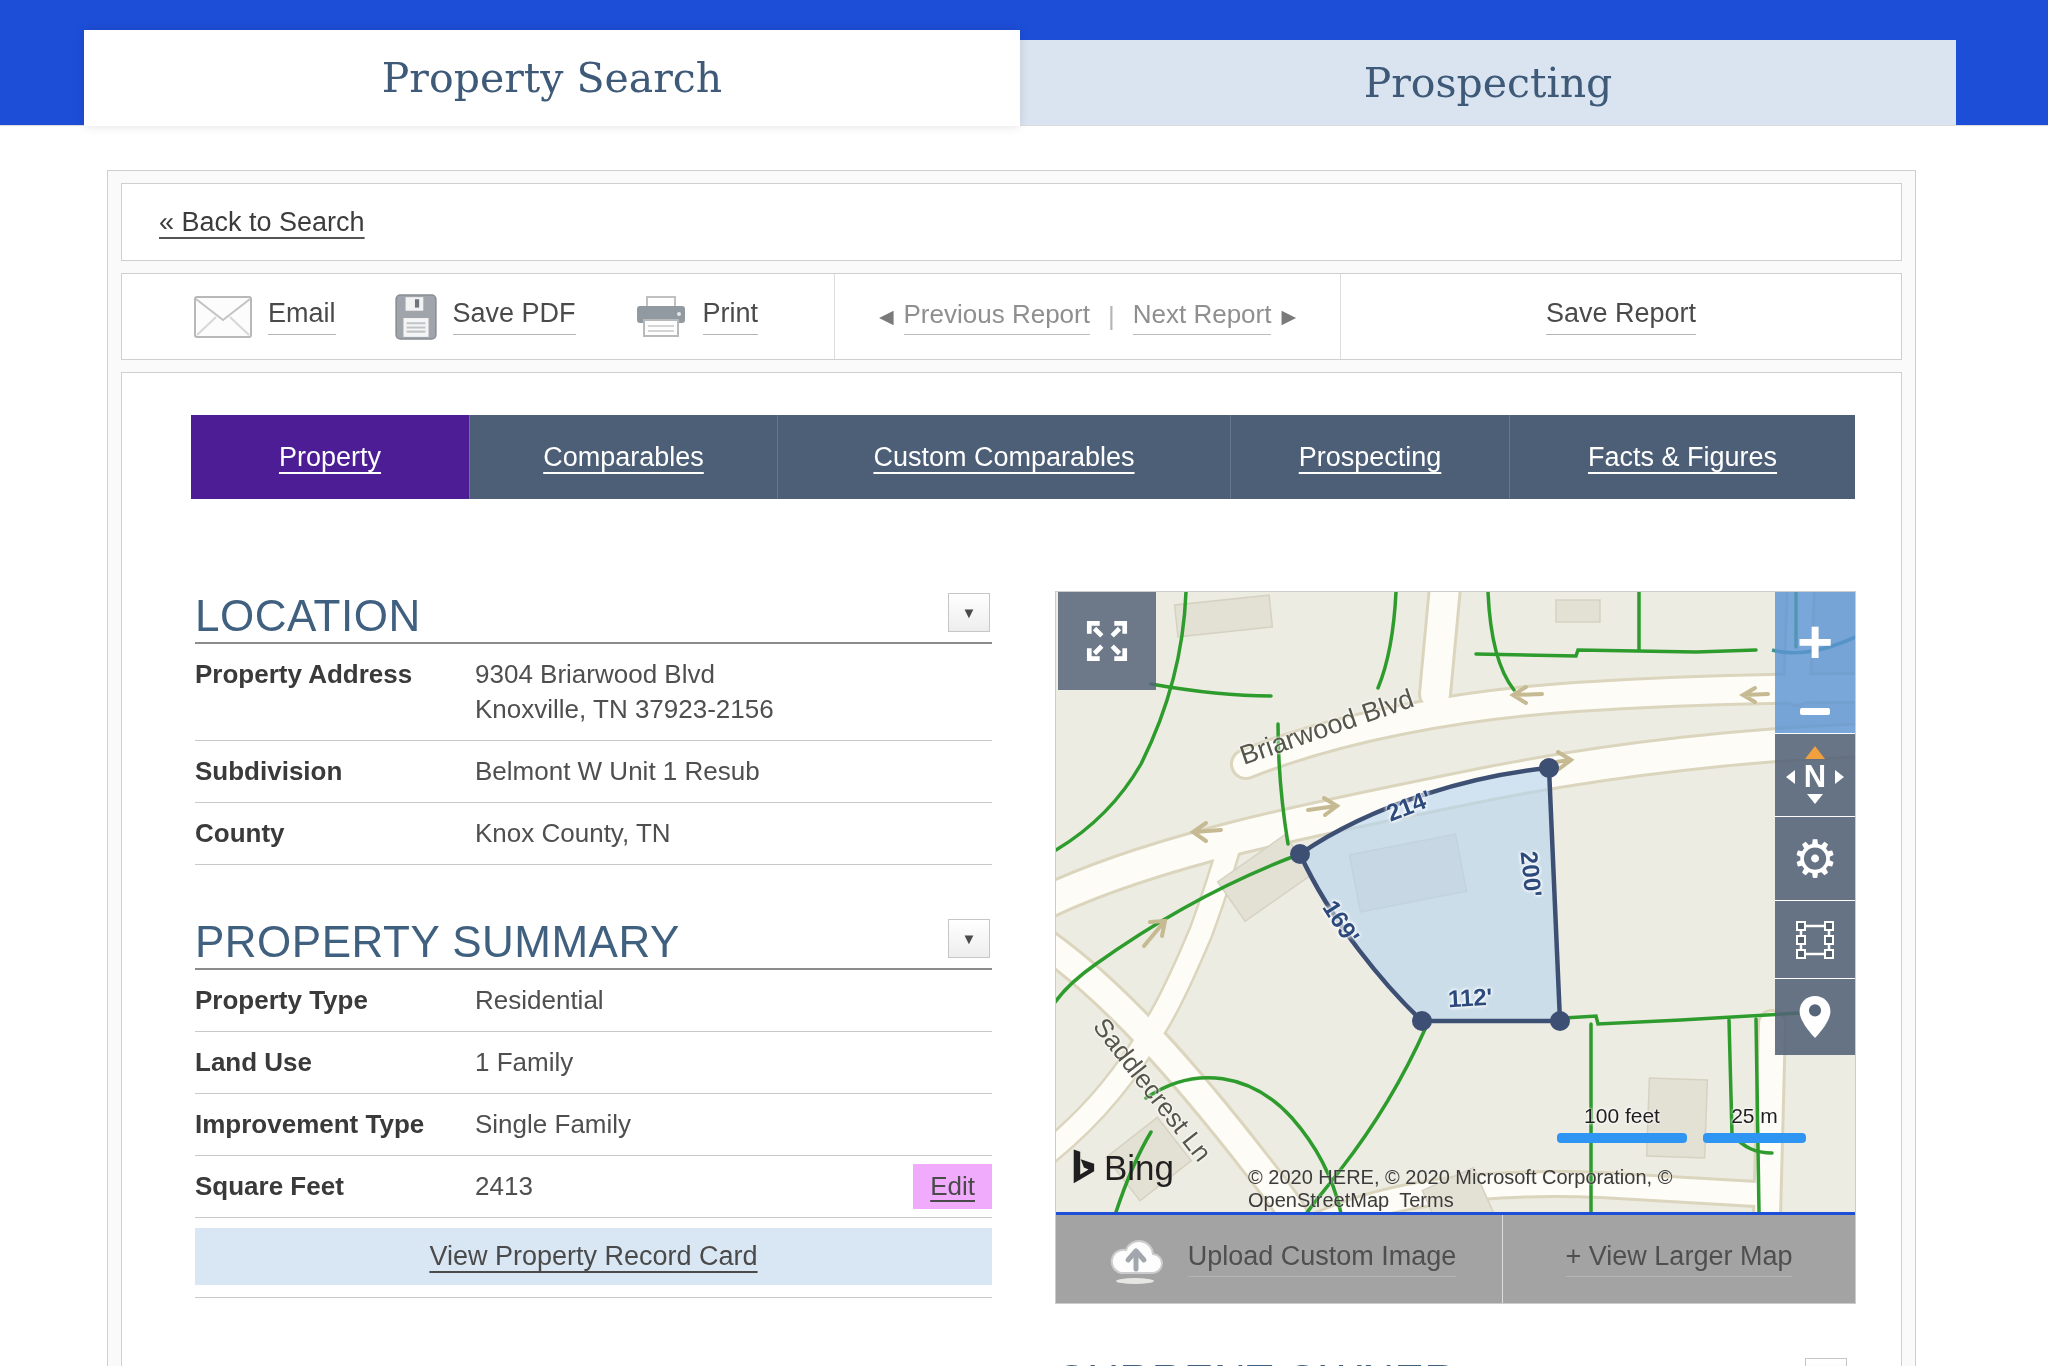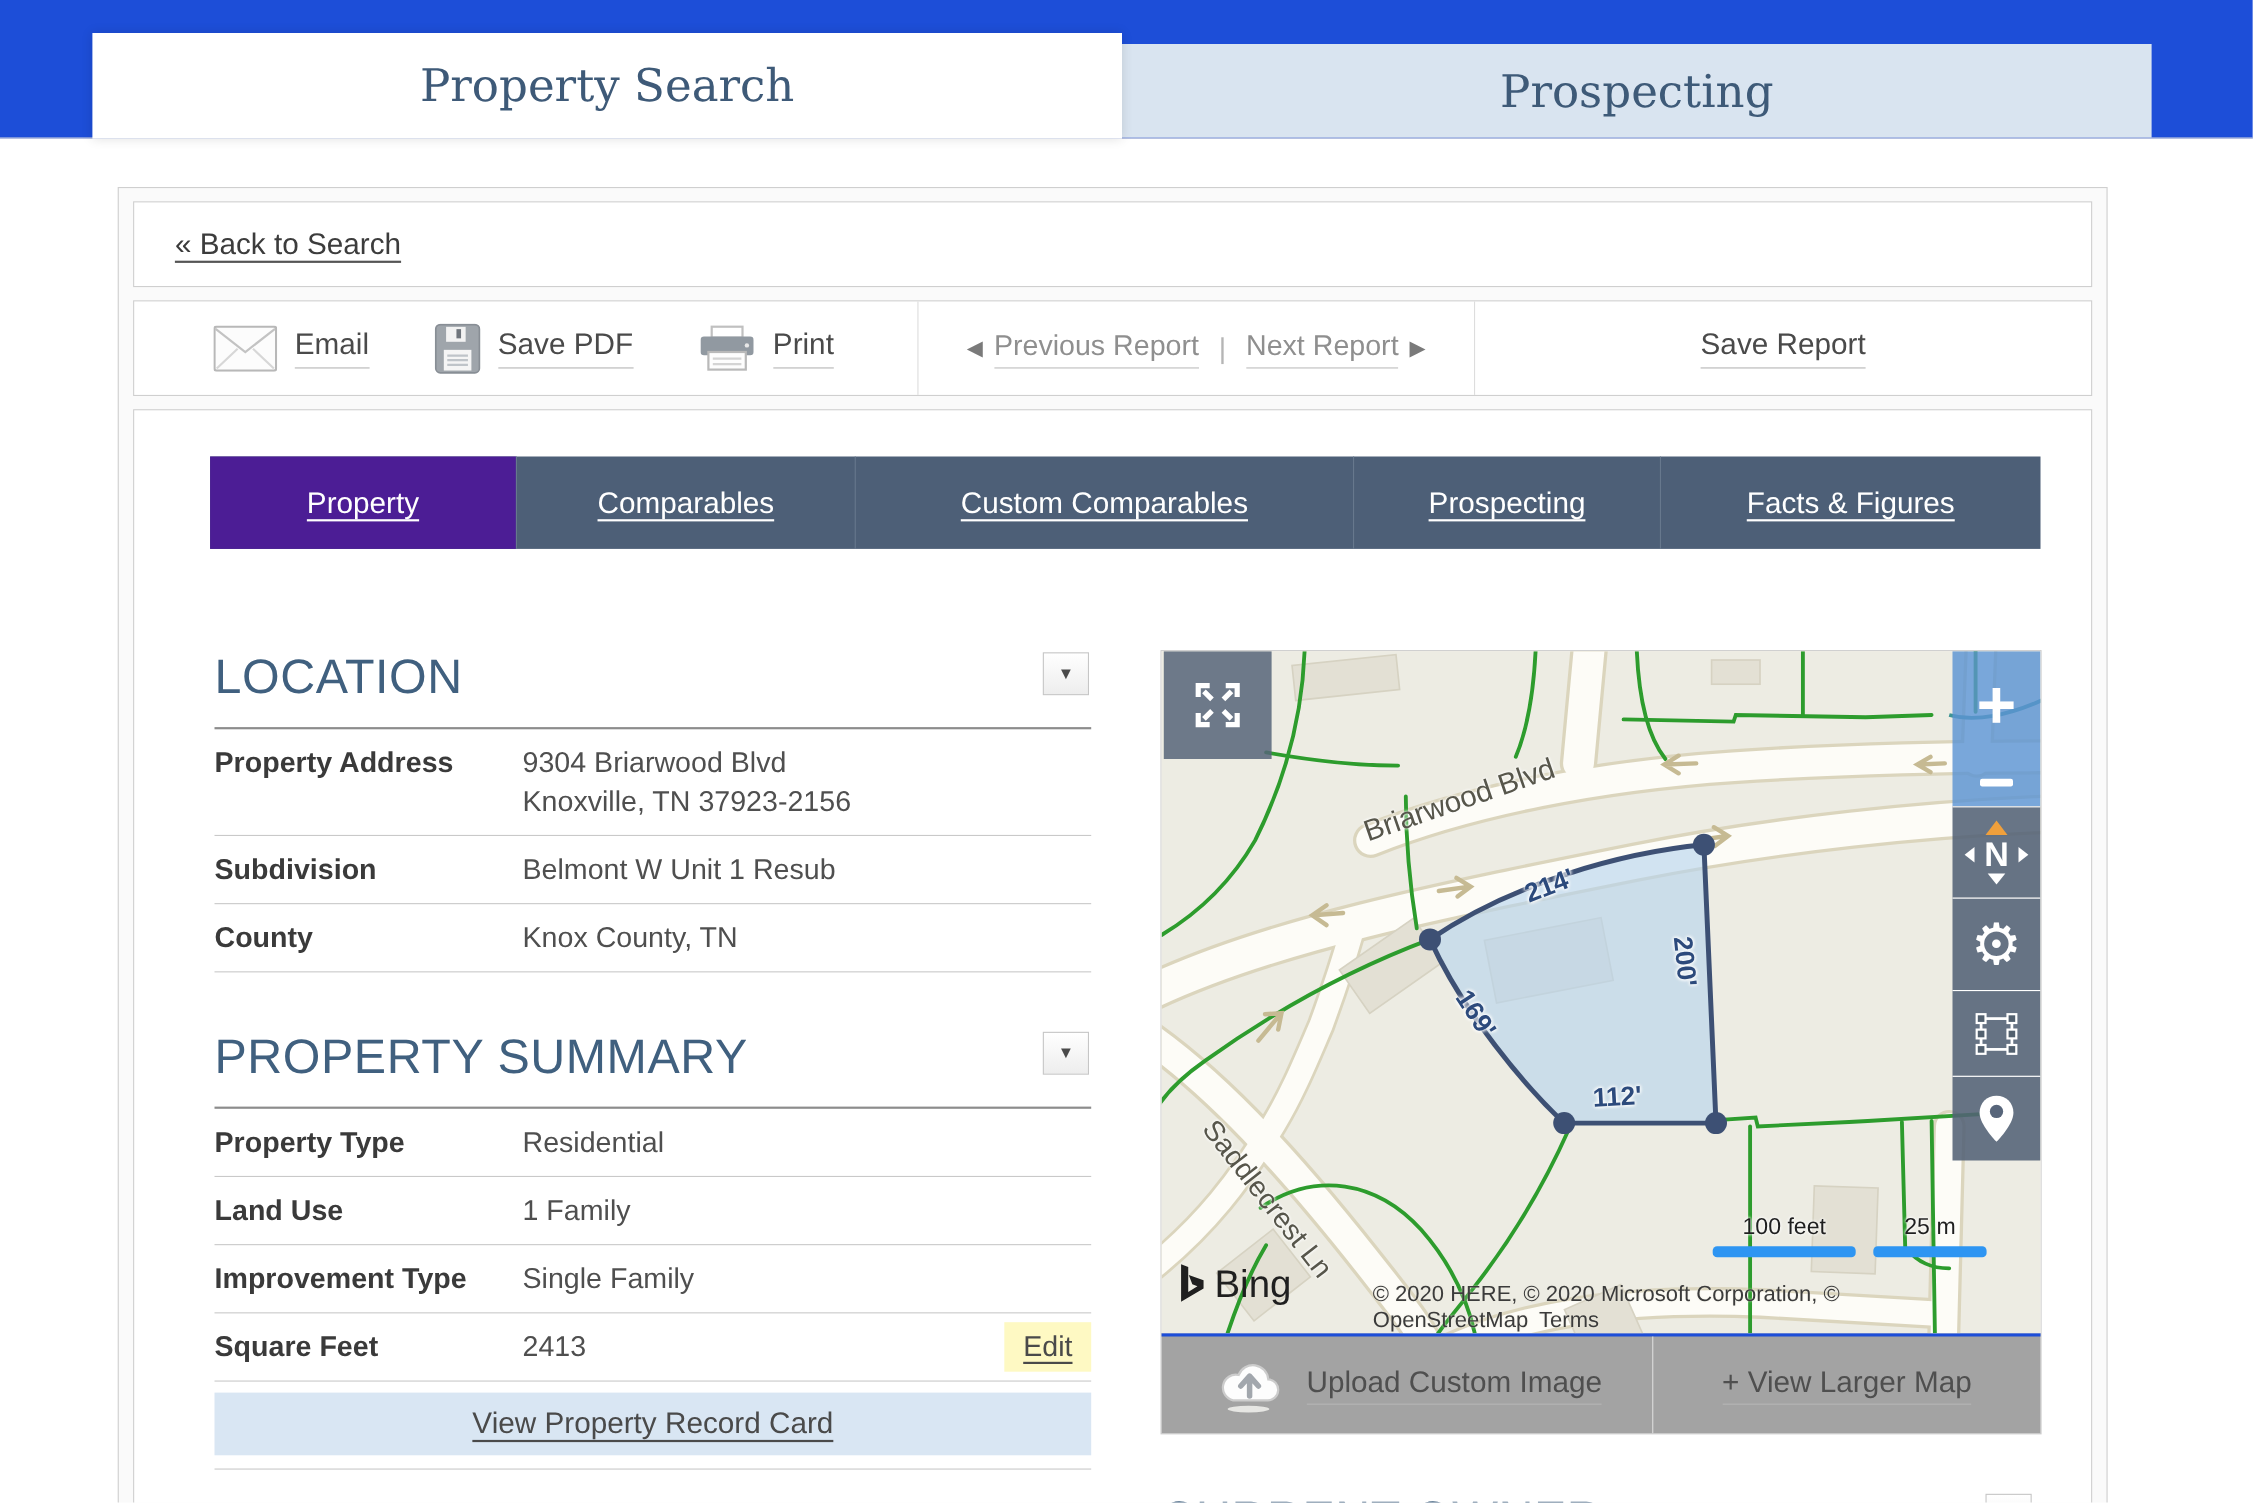--- a/index.html
+++ b/index.html
@@ -39,31 +39,31 @@
   .navtab{display:flex;align-items:center;justify-content:center;color:#fff;font-size:27px;cursor:pointer;border-left:1px solid #67788d;box-sizing:border-box;}
   .navtab:first-child{border-left:none;}
   .navtab span{text-decoration:underline;text-underline-offset:6px;}
   .navtab.active{background:#4c1d95;}
   .nt0{width:278px;}.nt1{width:308px;}.nt2{width:453px;}.nt3{width:279px;}.nt4{width:346px;}
   
   .content{display:flex;margin-left:73px;margin-top:92px;}
   .leftcol{width:797px;}
   .rightcol{width:801px;margin-left:63px;}
   
-  .sec-head{position:relative;border-bottom:2px solid #8c8c8c;padding-bottom:20px;}
+  .sec-head{position:relative;border-bottom:2px solid #8c8c8c;padding-bottom:1px;}
   .sec-head h2{margin:0;font-size:44px;font-weight:400;color:#40607f;letter-spacing:.5px;}
   .collapse-btn{position:absolute;right:2px;top:2px;width:40px;height:37px;background:linear-gradient(#fff,#ededed);
                 border:1px solid #c6c6c6;display:flex;align-items:center;justify-content:center;
                 font-size:15px;color:#4a4a4a;cursor:pointer;}
   .nohr{border-bottom:none;}
   
   .inforow{display:flex;padding:13px 0;border-bottom:1px solid #c9c9c9;position:relative;}
   .inforow .lbl{width:280px;font-weight:bold;font-size:26px;color:#3a3a3a;line-height:35px;}
   .inforow .val{font-size:26px;color:#4f4f4f;line-height:35px;}
-  .edit-chip{position:absolute;right:0;top:8px;background:#fef9c3;padding:7px 17px;cursor:pointer;}
+  .edit-chip{position:absolute;right:0;top:8px;background:#f0abfc;padding:7px 17px;cursor:pointer;}
   .edit-chip span{font-size:26px;color:#4a4a4a;text-decoration:underline;text-underline-offset:5px;}
   .banner{margin-top:10px;background:#d9e6f3;height:57px;display:flex;align-items:center;justify-content:center;cursor:pointer;}
   .banner span{font-size:27px;color:#4a4a4a;text-decoration:underline;text-underline-offset:6px;}
   .banner-after{border-bottom:1px solid #c9c9c9;margin-top:12px;}
   .gap-head{margin-top:52px;}
   
   .map-card{border:1px solid #ccc;width:801px;box-sizing:border-box;background:#fff;}
   .map{position:relative;width:799px;height:620px;overflow:hidden;background:#edece3;cursor:grab;}
   .map svg.base{position:absolute;left:0;top:0;}
   .ovl{position:absolute;white-space:nowrap;}

